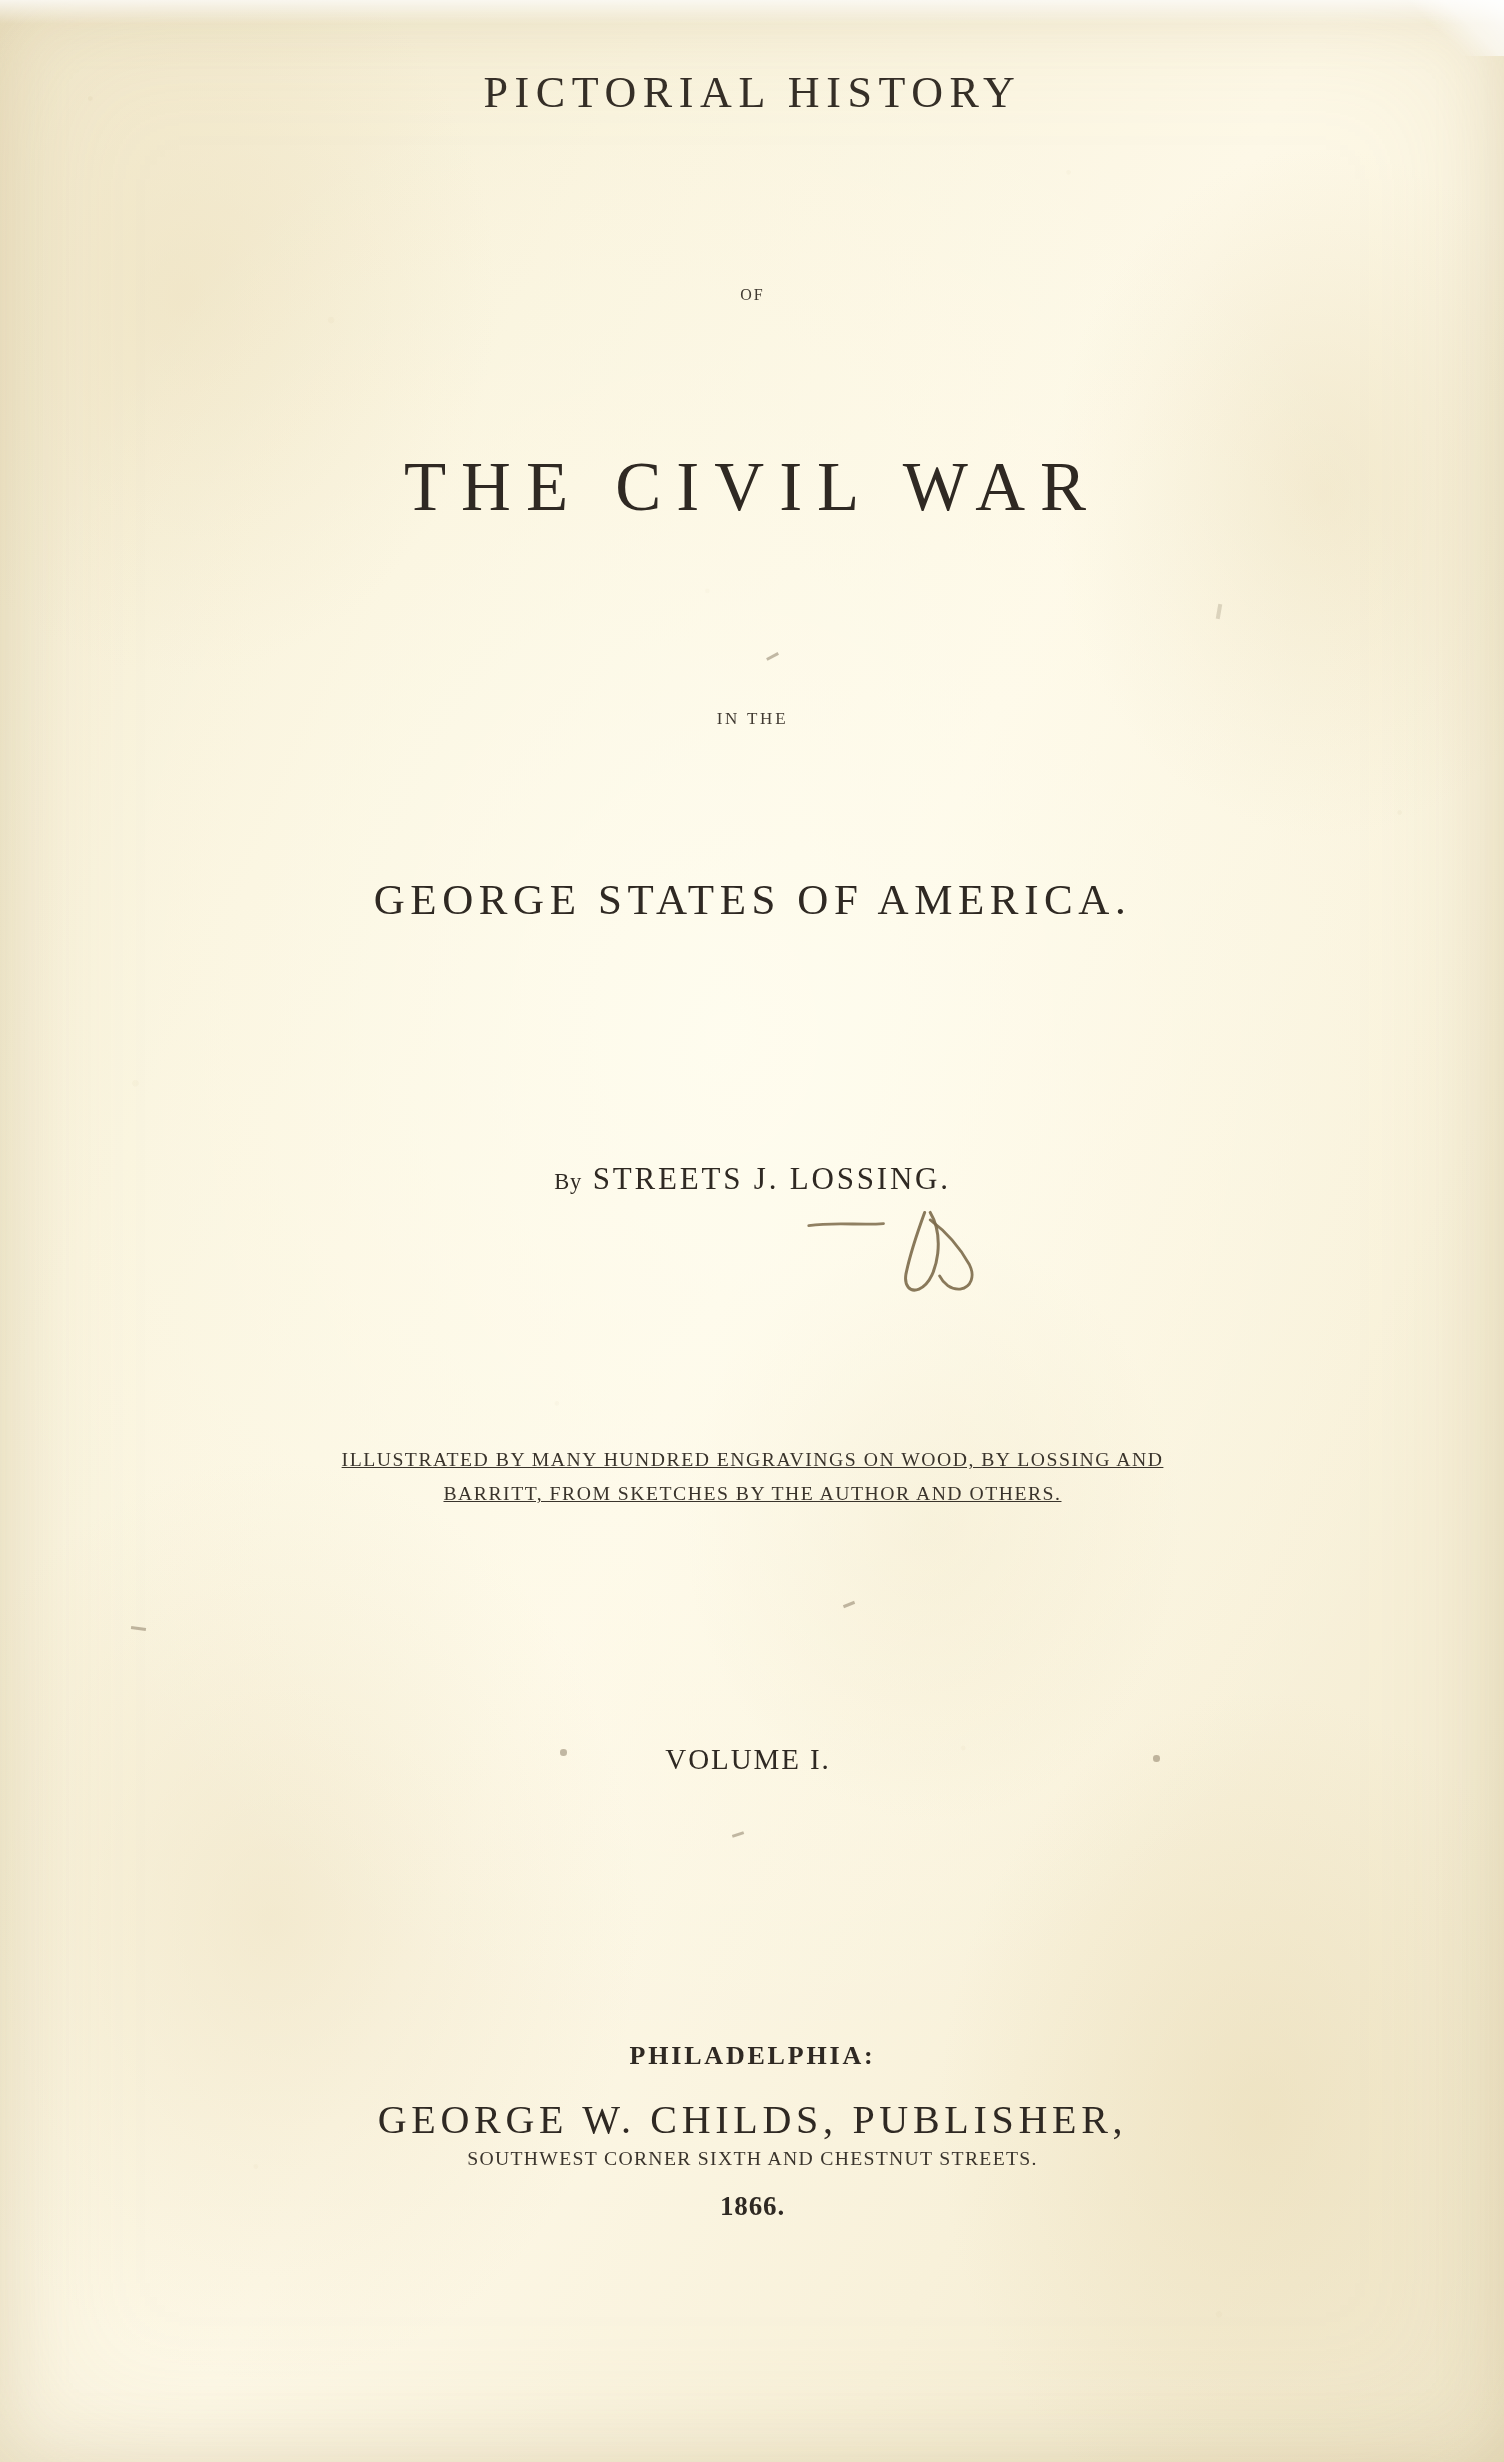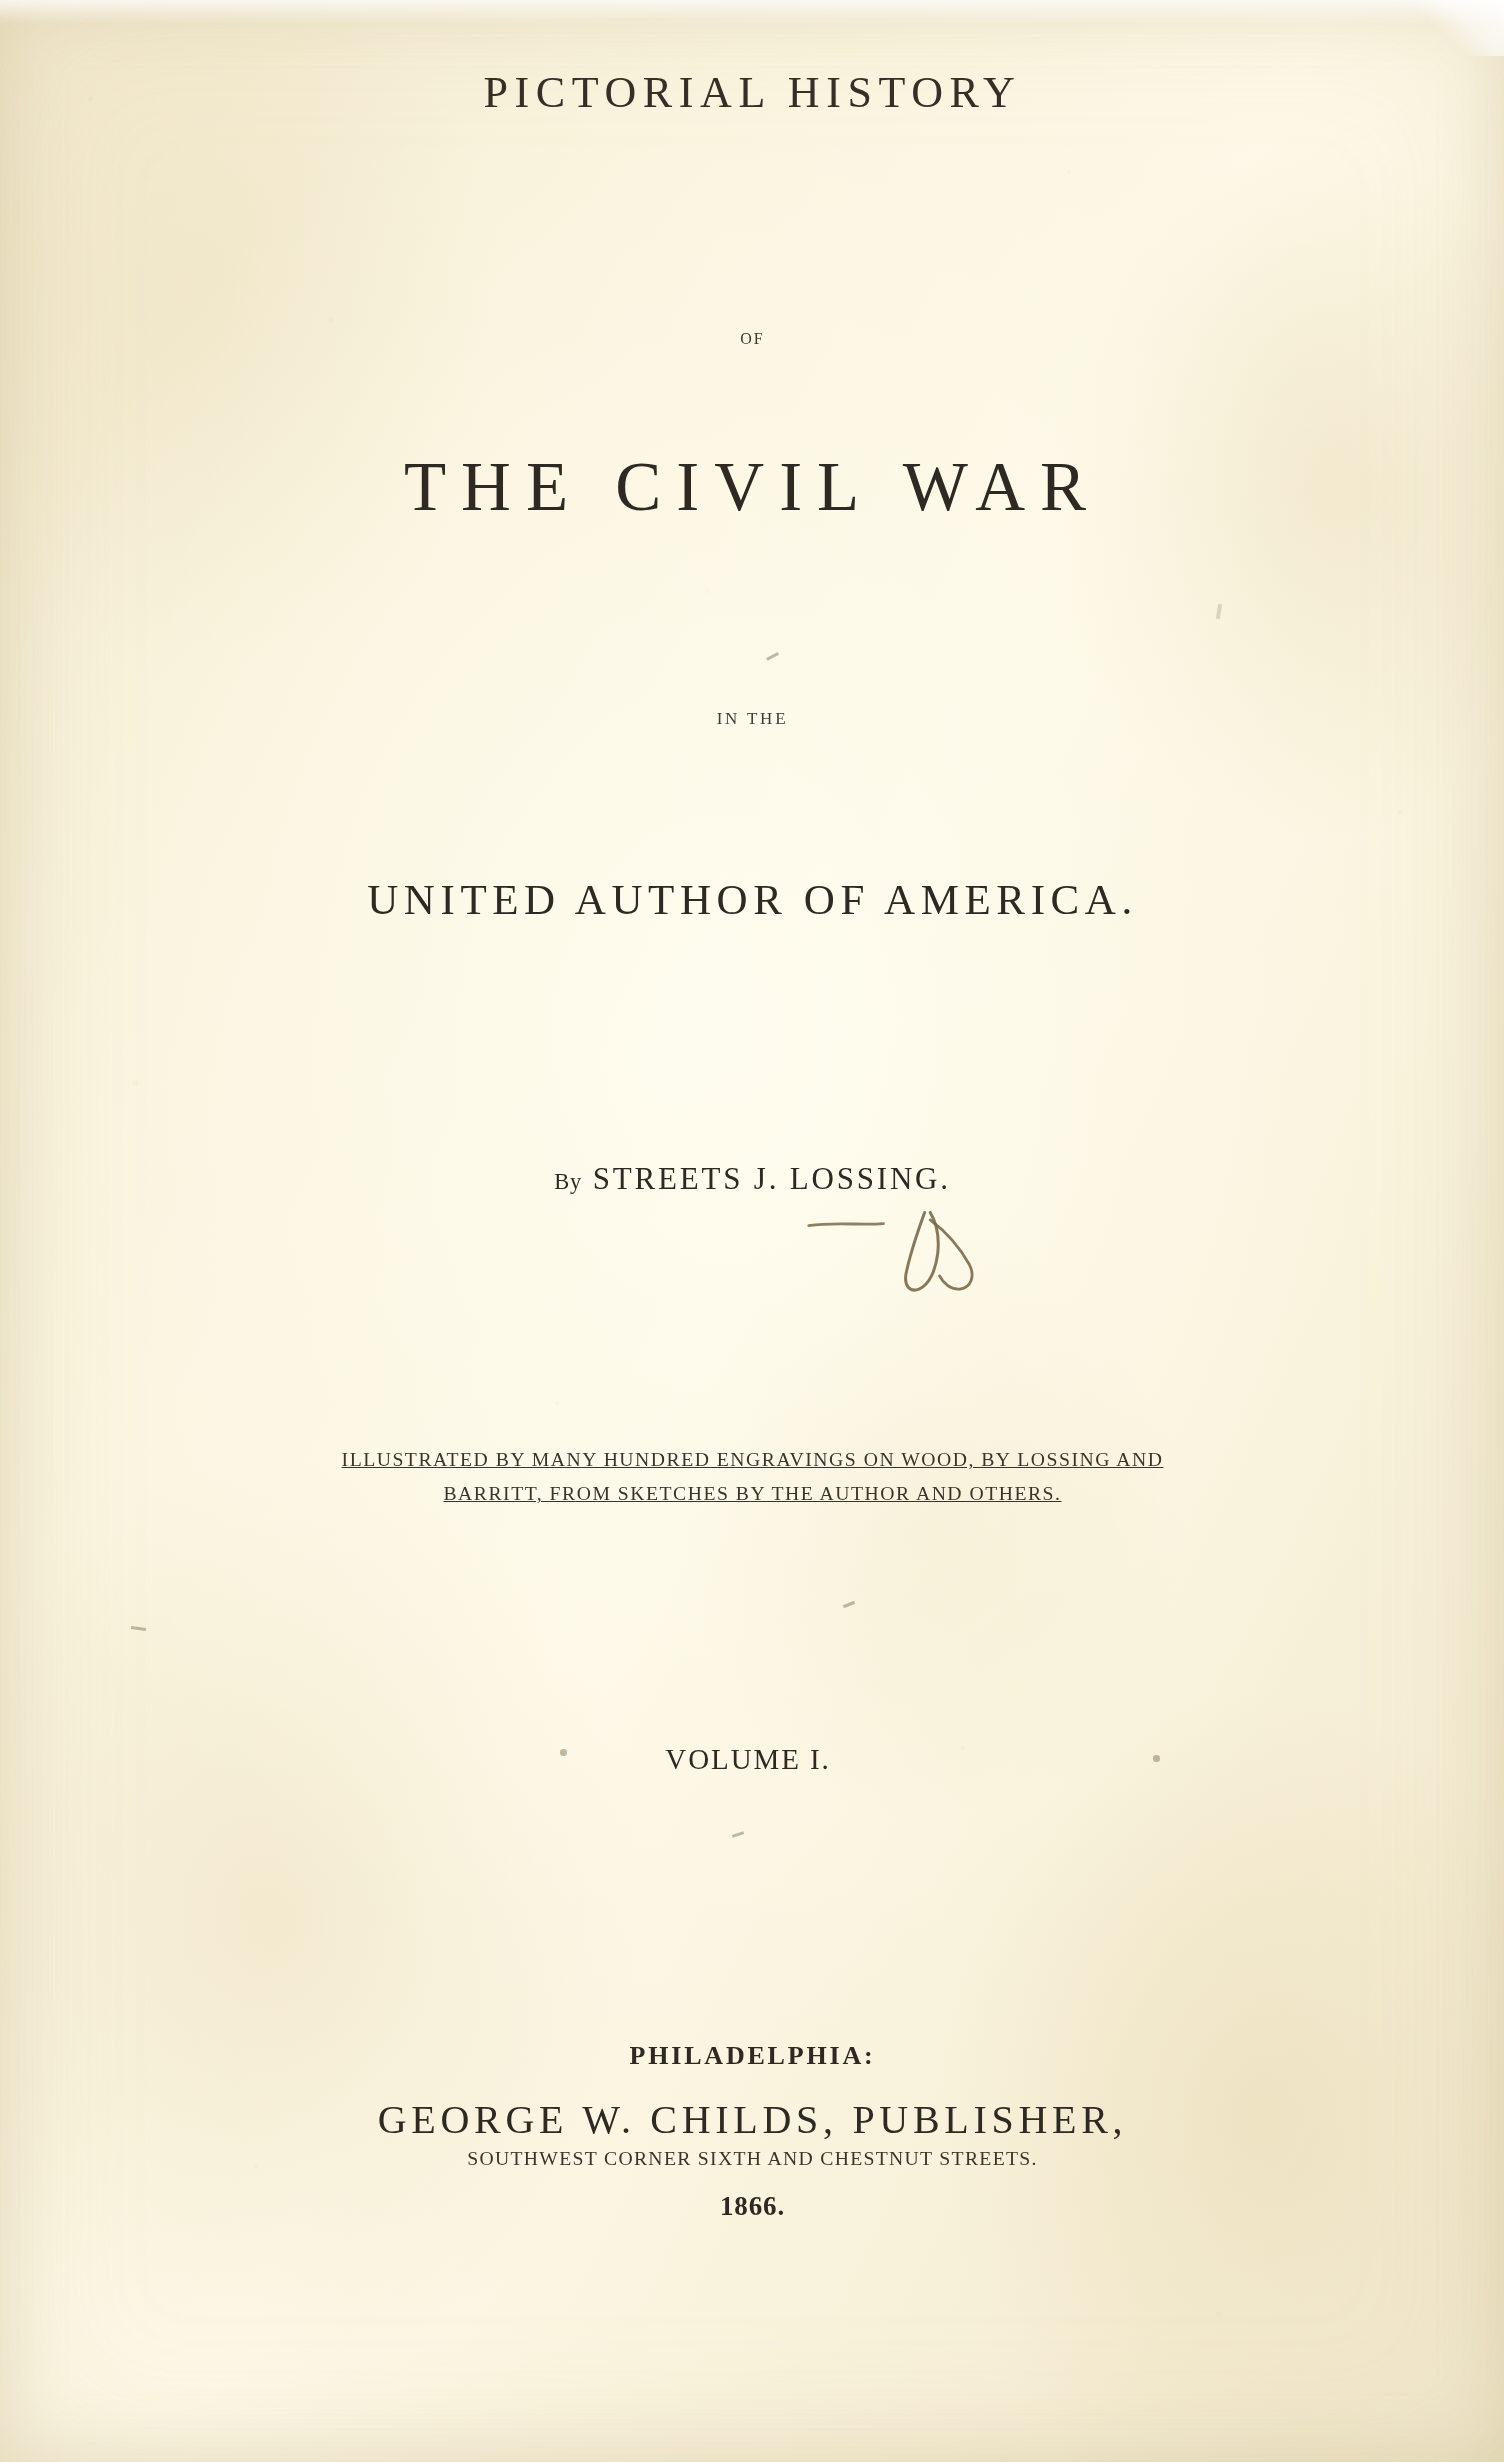--- a/index.html
+++ b/index.html
@@ -88,21 +88,20 @@
     color: #332d26;
   }
 
   .t-of {
     position: absolute;
     top: 286px;
     left: 0; right: 0;
     font-size: 16px;
     letter-spacing: 1.9px;
     color: #403a31;
-    margin-top: 44px;
   }
 
   .t-civilwar {
     position: absolute;
     top: 448px;
     left: 0; right: 0;
     font-size: 69px;
     letter-spacing: 15px;
     color: #2f2923;
   }
@@ -222,21 +221,21 @@
   <div class="content">
 
     <div class="t-main">PICTORIAL HISTORY</div>
 
     <div class="t-of">OF</div>
 
     <div class="t-civilwar">THE CIVIL WAR</div>
 
     <div class="t-inthe">IN THE</div>
 
-    <div class="t-usa">UNITED AUTHOR OF AMERICA.</div>
+    <div class="t-usa">GEORGE STATES OF AMERICA.</div>
 
     <div class="t-author">
       <span class="small-by">By</span>
       <span>STREETS J. LOSSING.</span>
     </div>
 
     <svg class="signature" viewBox="0 0 260 110" xmlns="http://www.w3.org/2000/svg">
       <path d="M4,24 C34,20 58,24 84,22" stroke="#7c6a4a" stroke-width="3" fill="none" stroke-linecap="round" opacity="0.85"></path>
       <path d="M128,10 C120,32 112,56 108,76 C106,88 112,96 122,92 C134,87 140,70 142,54 C144,36 140,20 134,10" stroke="#7c6a4a" stroke-width="3.2" fill="none" stroke-linecap="round" opacity="0.9"></path>
       <path d="M134,18 C150,30 166,48 176,66 C182,78 178,90 166,92 C156,93 148,86 144,78" stroke="#7c6a4a" stroke-width="3" fill="none" stroke-linecap="round" opacity="0.9"></path>

